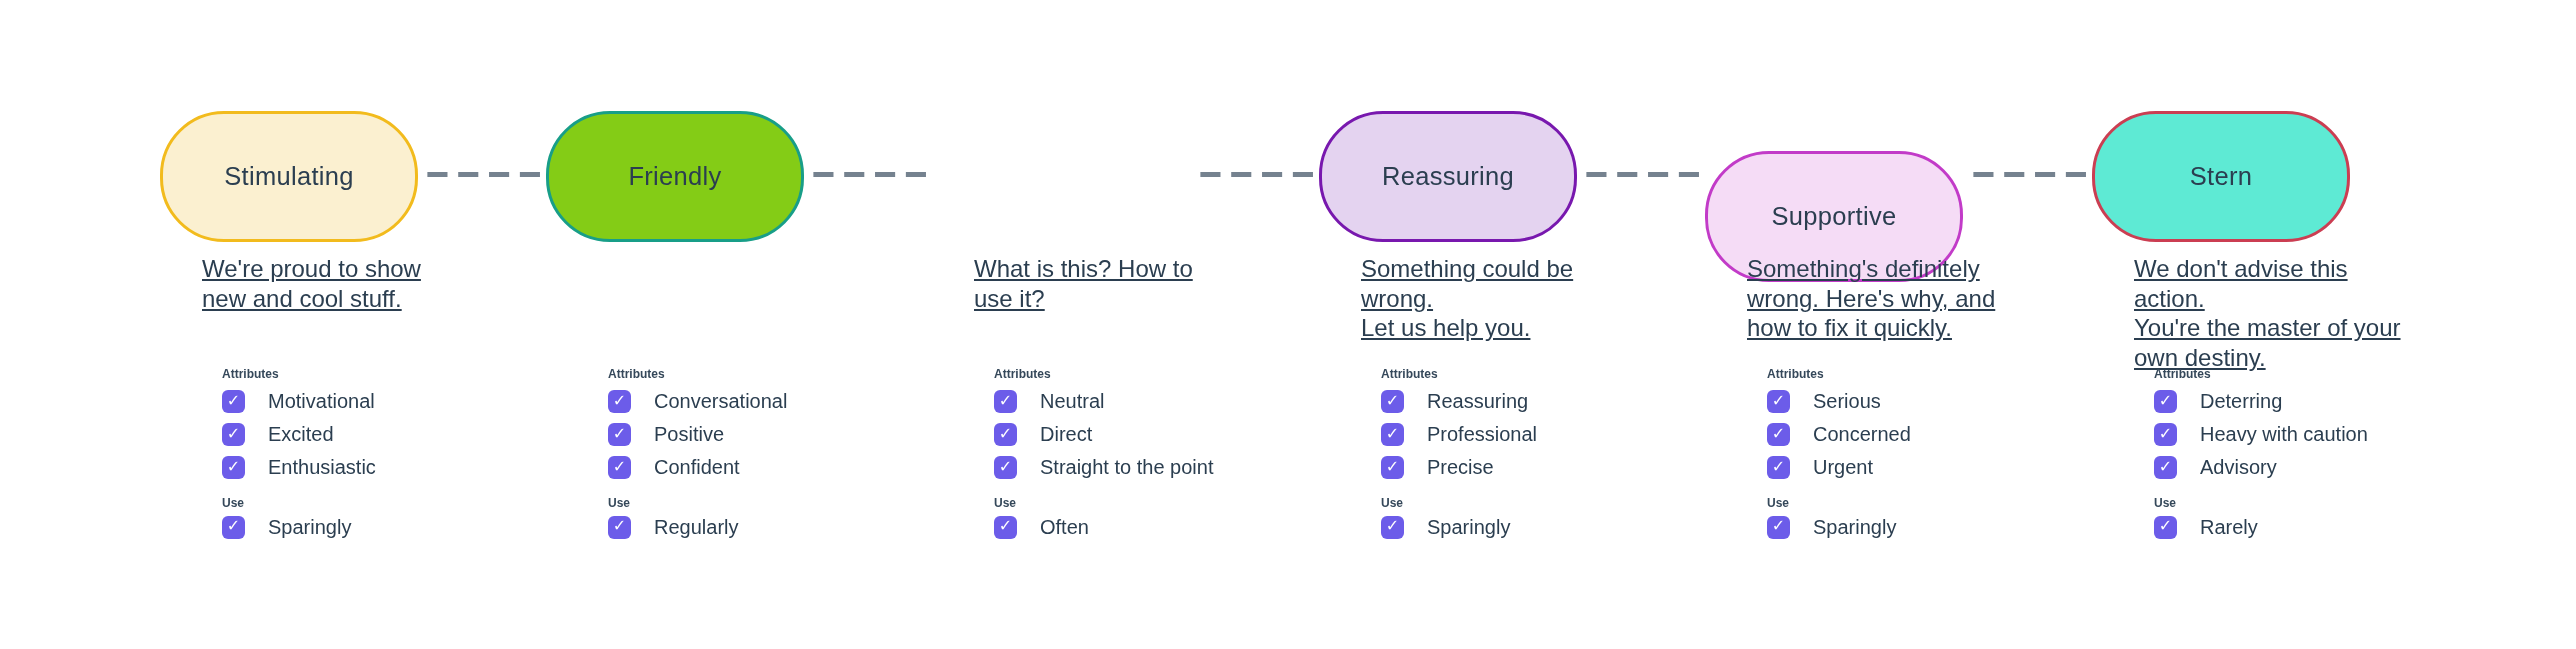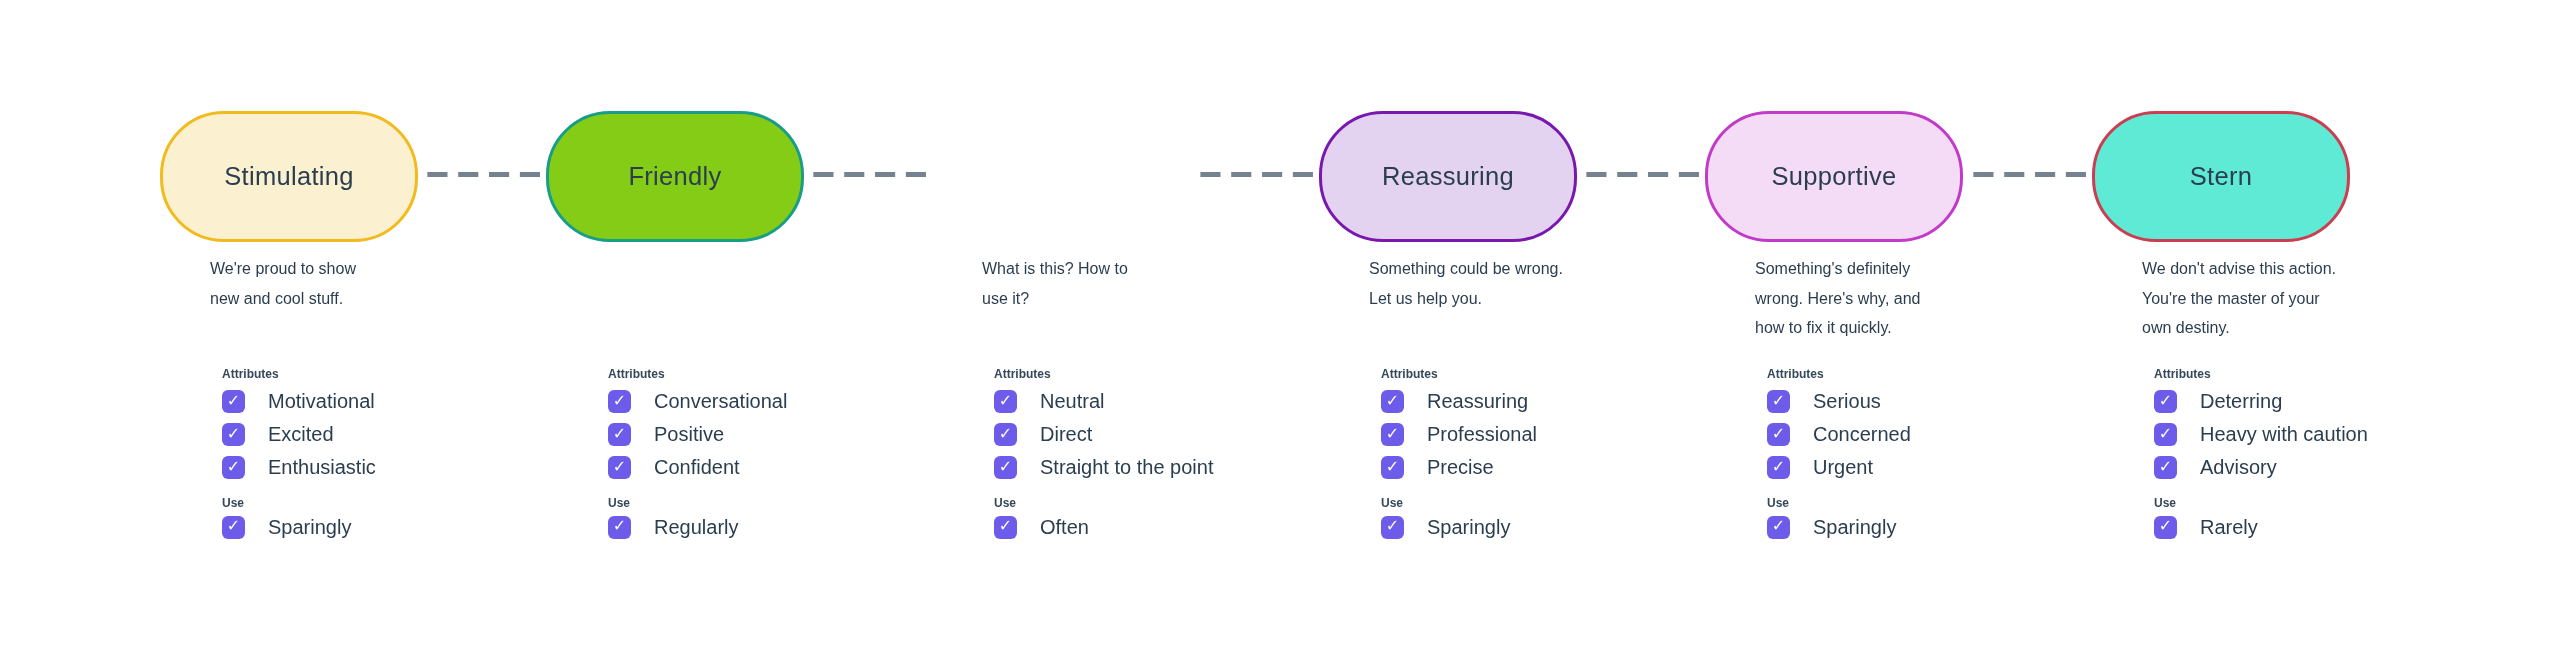--- a/index.html
+++ b/index.html
@@ -22,25 +22,26 @@
     width: 258px; height: 131px;
     border-radius: 64px;
     border: 3.4px solid #999;
     display: flex; align-items: center; justify-content: center;
   }
   .pill-label {
     font-size: 25.5px; color: var(--text-dark); letter-spacing: 0.3px;
   }
 
   .desc {
-    position: absolute; top: 254px; left: 50px;
-    font-size: 16px; line-height: 29.5px;
+    position: absolute; top: 254px; left: 42px;
+    font-size: 24px; line-height: 29.5px;
     color: var(--text-dark);
     white-space: pre-line;
     width: 288px;
+    text-decoration: underline;
   }
 
   .attrs { position: absolute; top: 364px; left: 62px; }
   .attrs-header, .use-header {
     font-size: 12px; font-weight: bold; line-height: 20px;
     color: var(--header-dark);
   }
   .attrs-header { margin-bottom: 6px; }
   .use-header { margin-top: 14px; margin-bottom: 2.7px; }
 
@@ -211,21 +212,21 @@
       <div class="check-row">
         <span class="checkbox">
             <span class="check-mark">✓</span>
           </span>
         <span class="check-label">Sparingly</span>
       </div>
     </div>
   </div>
 
   <div class="col" style="left:1705px">
-    <div class="pill" style="border-color: rgb(194, 59, 200); background: rgb(245, 220, 246);">
+    <div class="pill" style="border-color: rgb(194, 59, 200); background: rgb(245, 220, 246); margin-top: 40px;">
       <div class="pill-label">Supportive</div>
     </div>
     <div class="desc">Something's definitely
 wrong. Here's why, and
 how to fix it quickly.</div>
     <div class="attrs">
       <div class="attrs-header">Attributes</div>
       <div class="check-row">
         <span class="checkbox">
             <span class="check-mark">✓</span>

